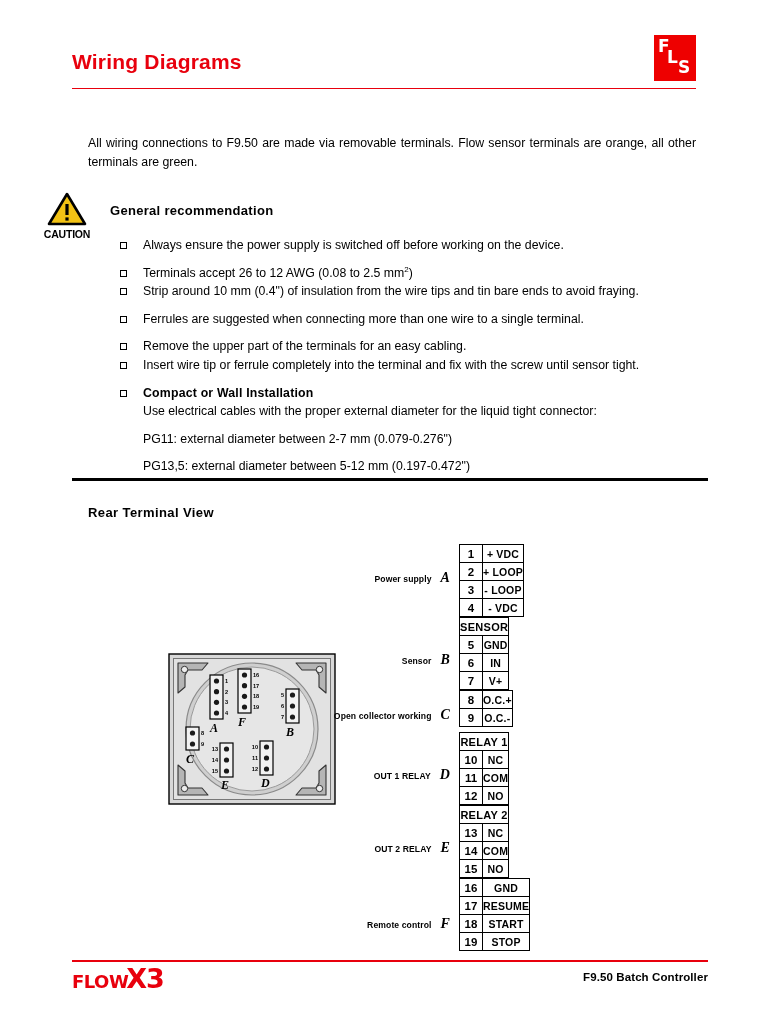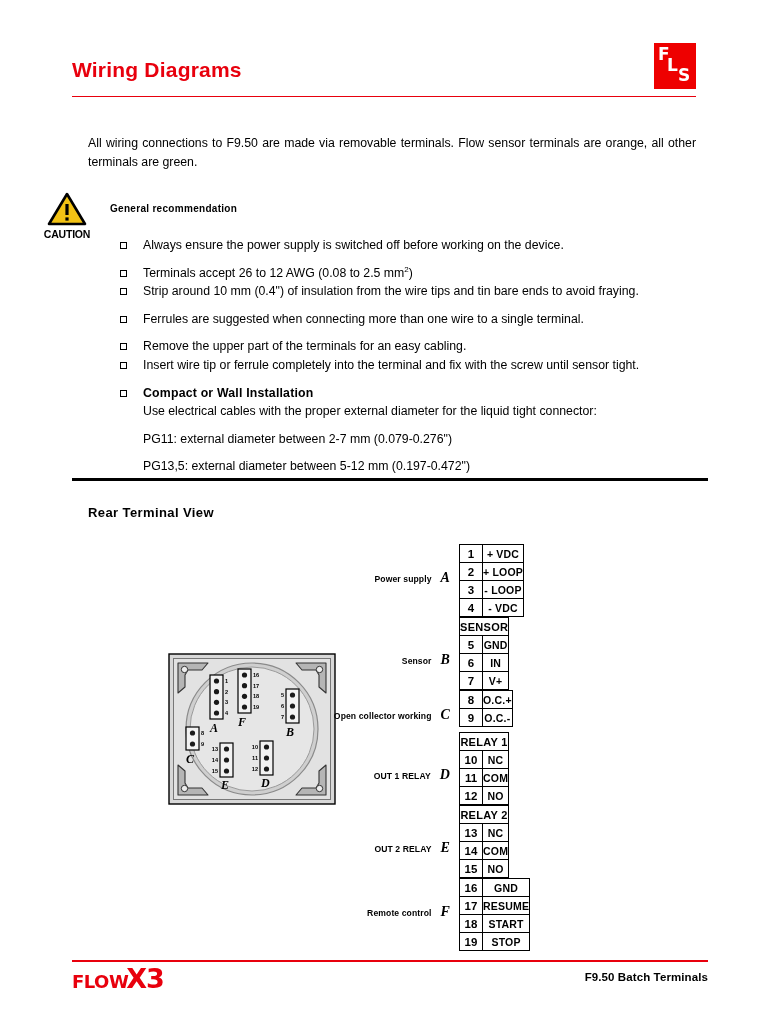--- a/index.html
+++ b/index.html
@@ -13,21 +13,21 @@
     position: relative;
     font-family: "Liberation Sans", sans-serif;
     color: #000000;
     overflow: hidden;
   }
 
   
   .header {
     position: absolute;
     left: 72px;
-    top: 52px;
+    top: 44px;
     width: 624px;
     height: 48px;
   }
   .header-title {
     position: absolute;
     left: 0;
     top: 6px;
     font-size: 21px;
     font-weight: bold;
     color: #e8000d;
@@ -89,21 +89,21 @@
     font-size: 10.5px;
     font-weight: bold;
     letter-spacing: -0.2px;
     margin-top: 2px;
   }
 
   .gr-title {
     position: absolute;
     left: 110px;
     top: 203px;
-    font-size: 10px;
+    font-size: 13px;
     font-weight: bold;
     letter-spacing: 0.3px;
   }
 
   
   .bullets {
     position: absolute;
     left: 117px;
     top: 236px;
     width: 580px;
@@ -555,22 +555,22 @@
     </div>
     <div class="trow">
       <div class="tnum">18</div>
       <div class="tlbl">START</div>
     </div>
     <div class="trow">
       <div class="tnum">19</div>
       <div class="tlbl">STOP</div>
     </div>
   </div>
-  <div class="tcap" style="right:83px; top:360px;">
+  <div class="tcap" style="right:83px; top:372px;">
     <span>Remote control</span><span class="letter">F</span>
   </div>
 </div>
 
 <div class="footer-rule"></div>
 <div class="footer-logo">
   <span class="fl-flow">FLOW</span><span class="fl-x3">X3</span>
 </div>
-<div class="footer-right">F9.50 Batch Terminals</div>
+<div class="footer-right">F9.50 Batch Controller</div>
 
 </body></html>

